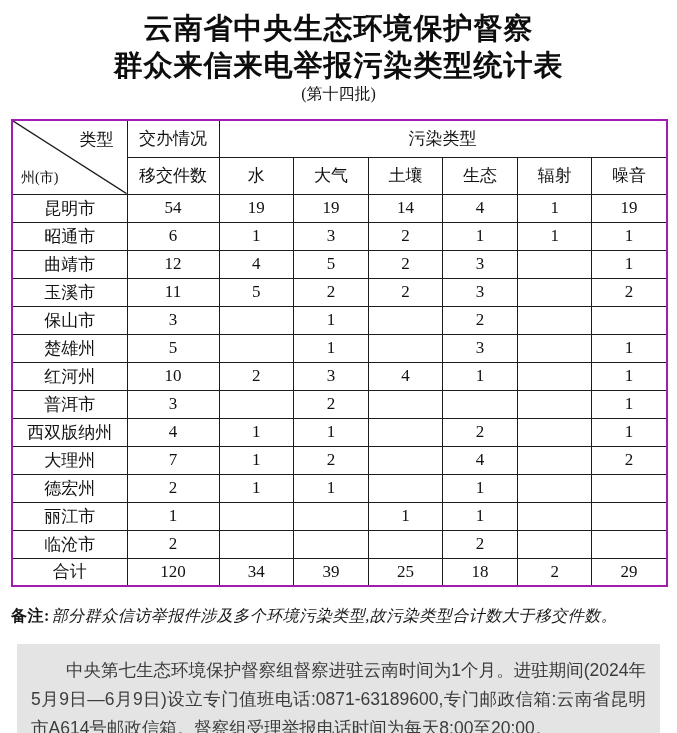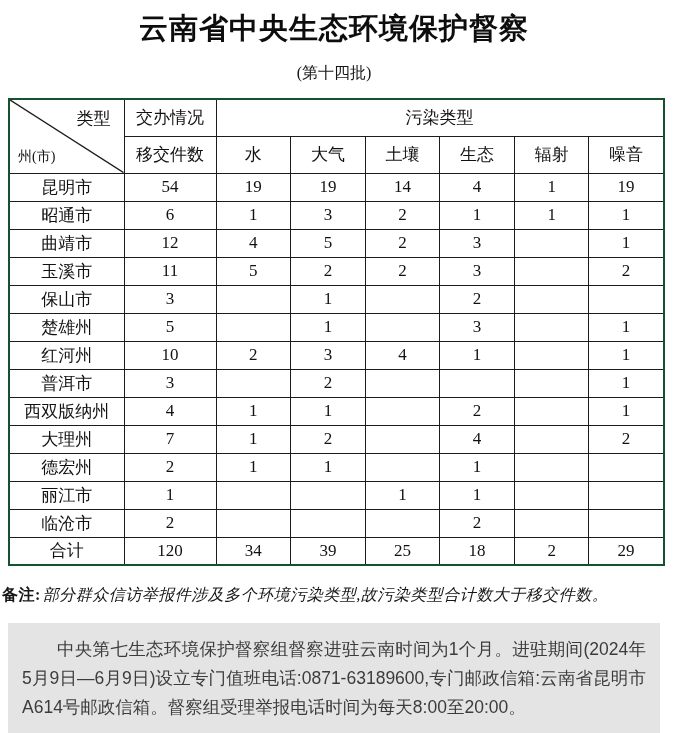--- a/index.html
+++ b/index.html
@@ -3,48 +3,47 @@
 <meta charset="utf-8">
 <style>
   * { margin: 0; padding: 0; box-sizing: border-box; }
   html, body { background: #ffffff; }
   body {
     width: 677px; height: 733px;
     font-family: "Liberation Serif", "DejaVu Serif", serif;
     color: #111111;
     overflow: hidden;
   }
-  .page { width: 677px; height: 733px; padding: 10px 11px 0 2px; }
+  .page { width: 677px; height: 733px; padding: 10px 11px 0 11px; }
 
   
   .title {
     text-align: center;
     font-family: "Liberation Sans", "DejaVu Sans", sans-serif;
     font-weight: 700;
     font-size: 29px;
     line-height: 37px;
     letter-spacing: 1px;
     color: #0d0d0d;
   }
   .subtitle {
     text-align: center;
     font-size: 16px;
-    margin-top: 16px;
+    margin-top: 0;
     color: #151515;
   }
 
   
   table.stats {
     margin-top: 14px;
     width: 655px;
     border-collapse: collapse;
     table-layout: fixed;
-    border: 2px solid #14532d;
+    border: 2px solid #a21caf;
     font-size: 17px;
-    margin-left: 6px;
   }
   table.stats th, table.stats td {
     border: 1px solid #1c1c1c;
     text-align: center;
     vertical-align: middle;
     font-weight: normal;
     padding: 0 2px;
   }
   thead tr { height: 37px; }
   tbody tr { height: 28px; }
@@ -86,20 +85,21 @@
     text-align: justify;
   }
 </style>
 </head>
 <body>
 
 <div class="page">
 
   <div class="title">
     <div>云南省中央生态环境保护督察</div>
+    <div>群众来信来电举报污染类型统计表</div>
   </div>
   <div class="subtitle">(第十四批)</div>
 
   <table class="stats">
     <colgroup>
       <col class="c-region">
       <col class="c-count">
       <col class="c-type">
         <col class="c-type">
         <col class="c-type">

